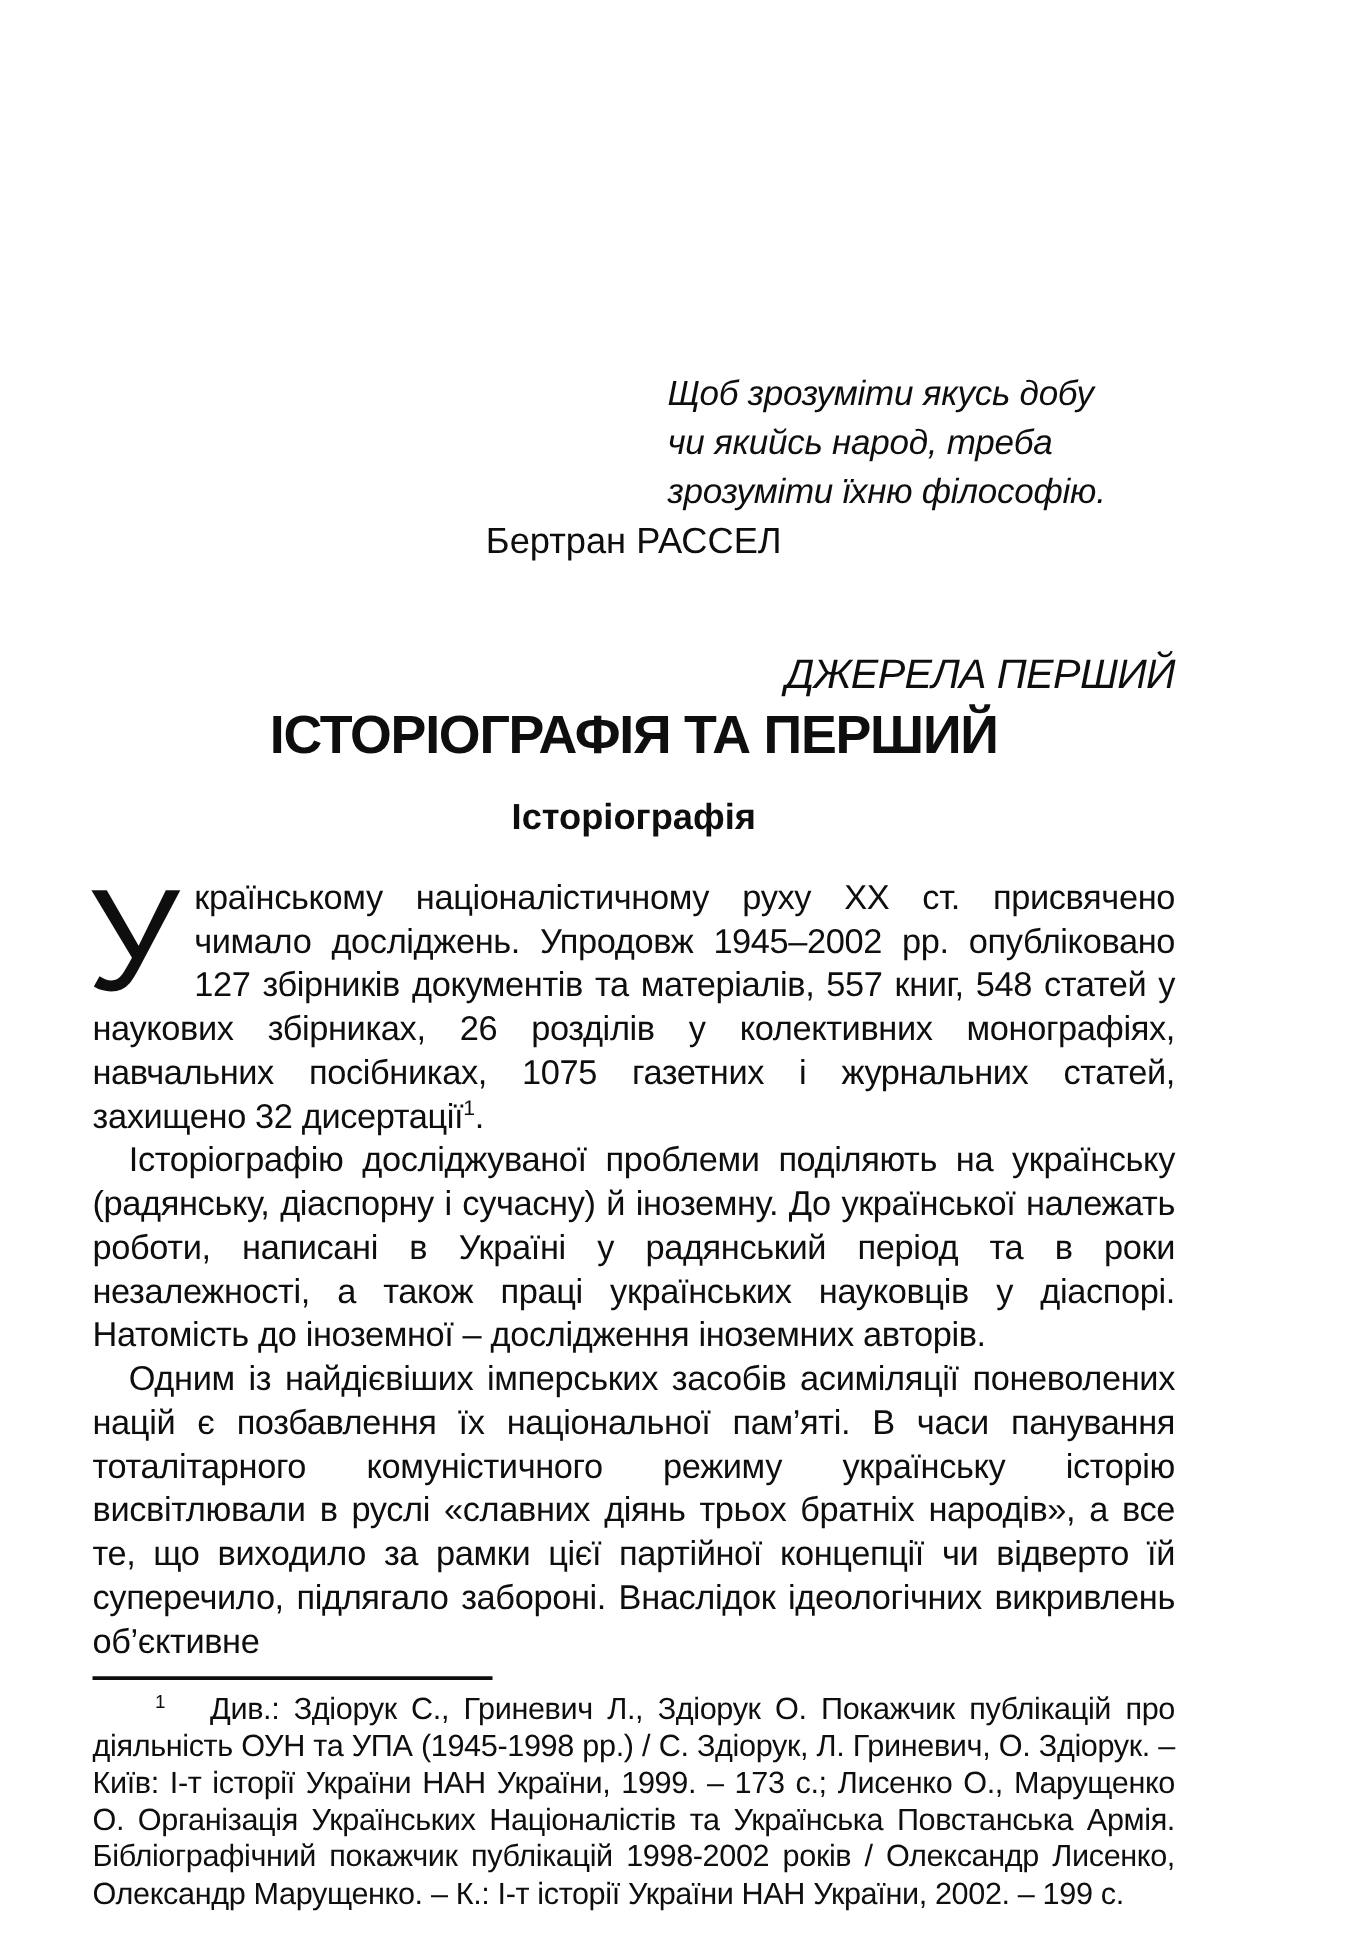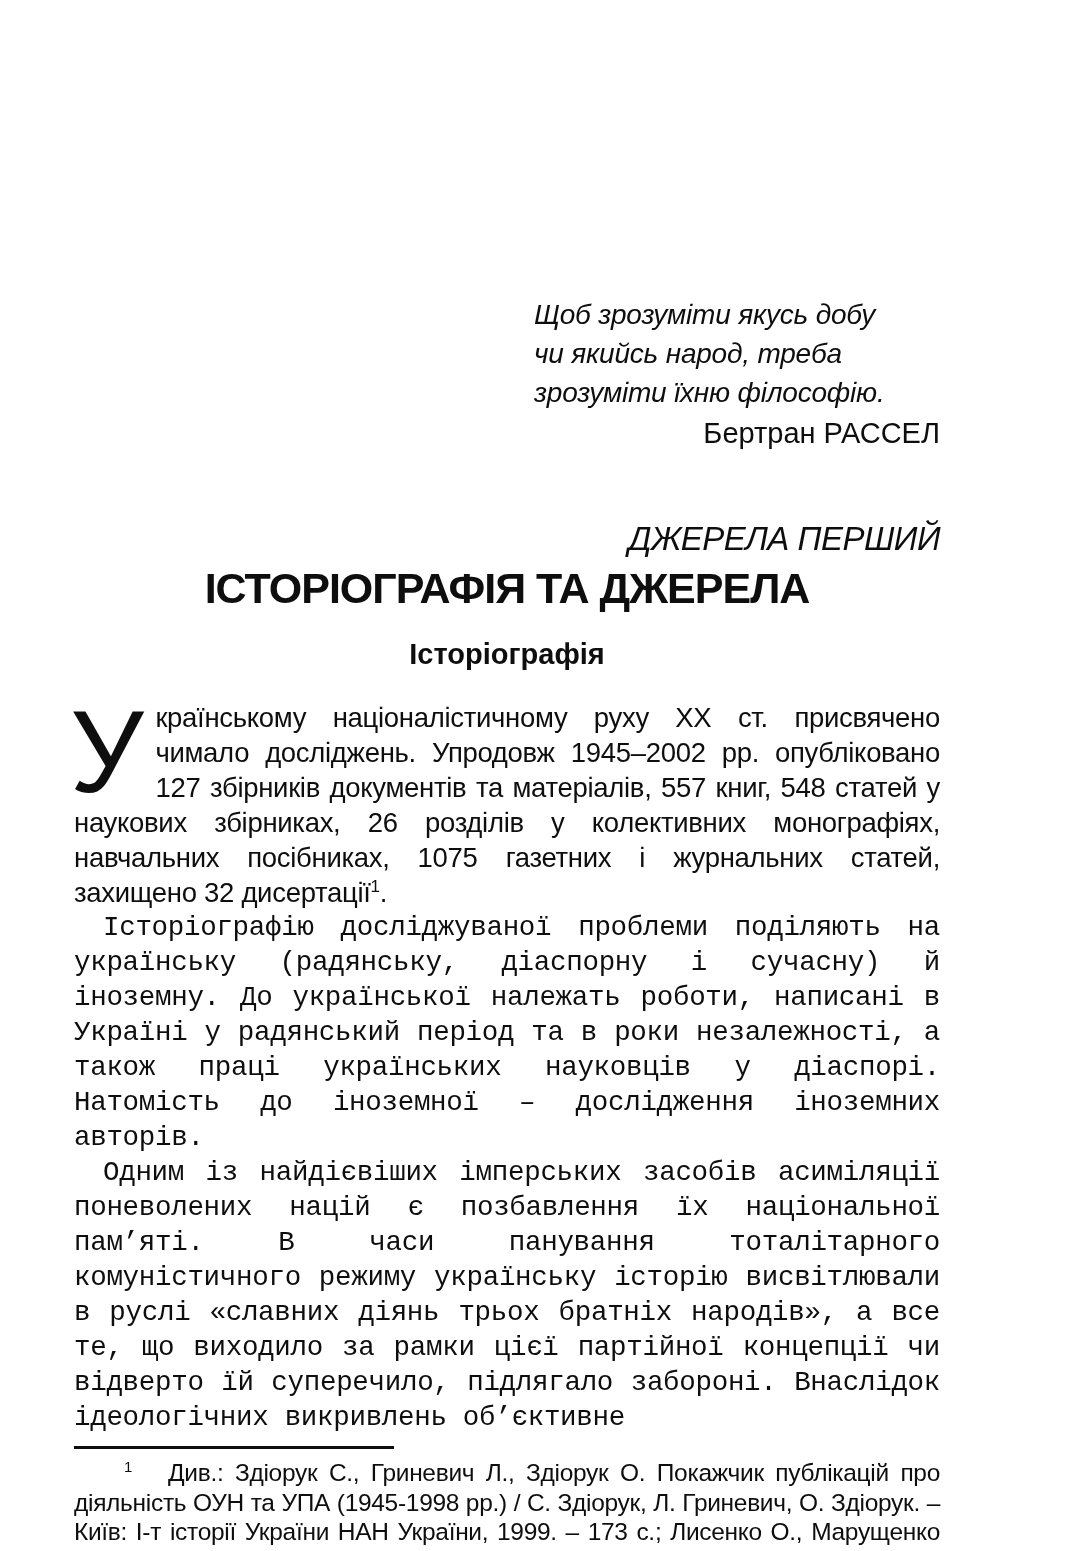--- a/index.html
+++ b/index.html
@@ -28,21 +28,21 @@
     margin-left: 460px;
     font-style: italic;
     font-size: 28px;
     line-height: 39px;
     white-space: pre-line;
     text-align: left;
     letter-spacing: -0.2px;
   }
   .attribution {
     margin-top: 4px;
-    text-align: right;
+    text-align: center;
     font-size: 29px;
     line-height: 34px;
   }
   .chapter-label {
     margin-top: 70px;
     text-align: right;
     font-style: italic;
     font-size: 33px;
     line-height: 38px;
     letter-spacing: -0.5px;
@@ -65,21 +65,21 @@
   .bodytext {
     margin-top: 29px;
   }
   .bodytext p {
     margin: 0;
     font-size: 27.5px;
     line-height: 35px;
     text-align: justify;
     letter-spacing: -0.3px;
   }
-  .bodytext p.indent { text-indent: 29px; font-family: Liberation Mono, monospace; }
+  .bodytext p.indent { text-indent: 29px; }
   .dropcap {
     float: left;
     font-size: 116px;
     line-height: 92px;
     margin: 6px 12px 0 -4px;
     font-weight: normal;
   }
   .fnref {
     font-size: 17px;
     vertical-align: super;
@@ -114,21 +114,21 @@
   <div class="content">
 
     <div class="epigraph">Щоб зрозуміти якусь добу
 чи якийсь народ, треба
 зрозуміти їхню філософію.</div>
 
     <div class="attribution">Бертран РАССЕЛ</div>
 
     <div class="chapter-label">ДЖЕРЕЛА ПЕРШИЙ</div>
 
-    <h1 class="title">ІСТОРІОГРАФІЯ ТА ДЖЕРЕЛА</h1>
+    <h1 class="title">ІСТОРІОГРАФІЯ ТА ПЕРШИЙ</h1>
 
     <h2 class="subtitle">Історіографія</h2>
 
     <div class="bodytext">
       <p><span class="dropcap">У</span><span>країнському націоналістичному руху XX ст. присвячено чимало досліджень. Упродовж 1945–2002 рр. опубліковано 127 збірників документів та матеріалів, 557 книг, 548 статей у наукових збірниках, 26 розділів у колективних монографіях, навчальних посібниках, 1075 газетних і журнальних статей, захищено 32 дисертації</span><sup class="fnref">1</sup><span>.</span></p>
 
       <p class="indent">Історіографію досліджуваної проблеми поділяють на українську (радянську, діаспорну і сучасну) й іноземну. До української належать роботи, написані в Україні у радянський період та в роки незалежності, а також праці українських науковців у діаспорі. Натомість до іноземної – дослідження іноземних авторів.</p>
 
       <p class="indent">Одним із найдієвіших імперських засобів асиміляції поневолених націй є позбавлення їх національної пам’яті. В часи панування тоталітарного комуністичного режиму українську історію висвітлювали в руслі «славних діянь трьох братніх народів», а все те, що виходило за рамки цієї партійної концепції чи відверто їй суперечило, підлягало забороні. Внаслідок ідеологічних викривлень об’єктивне</p>
     </div>

